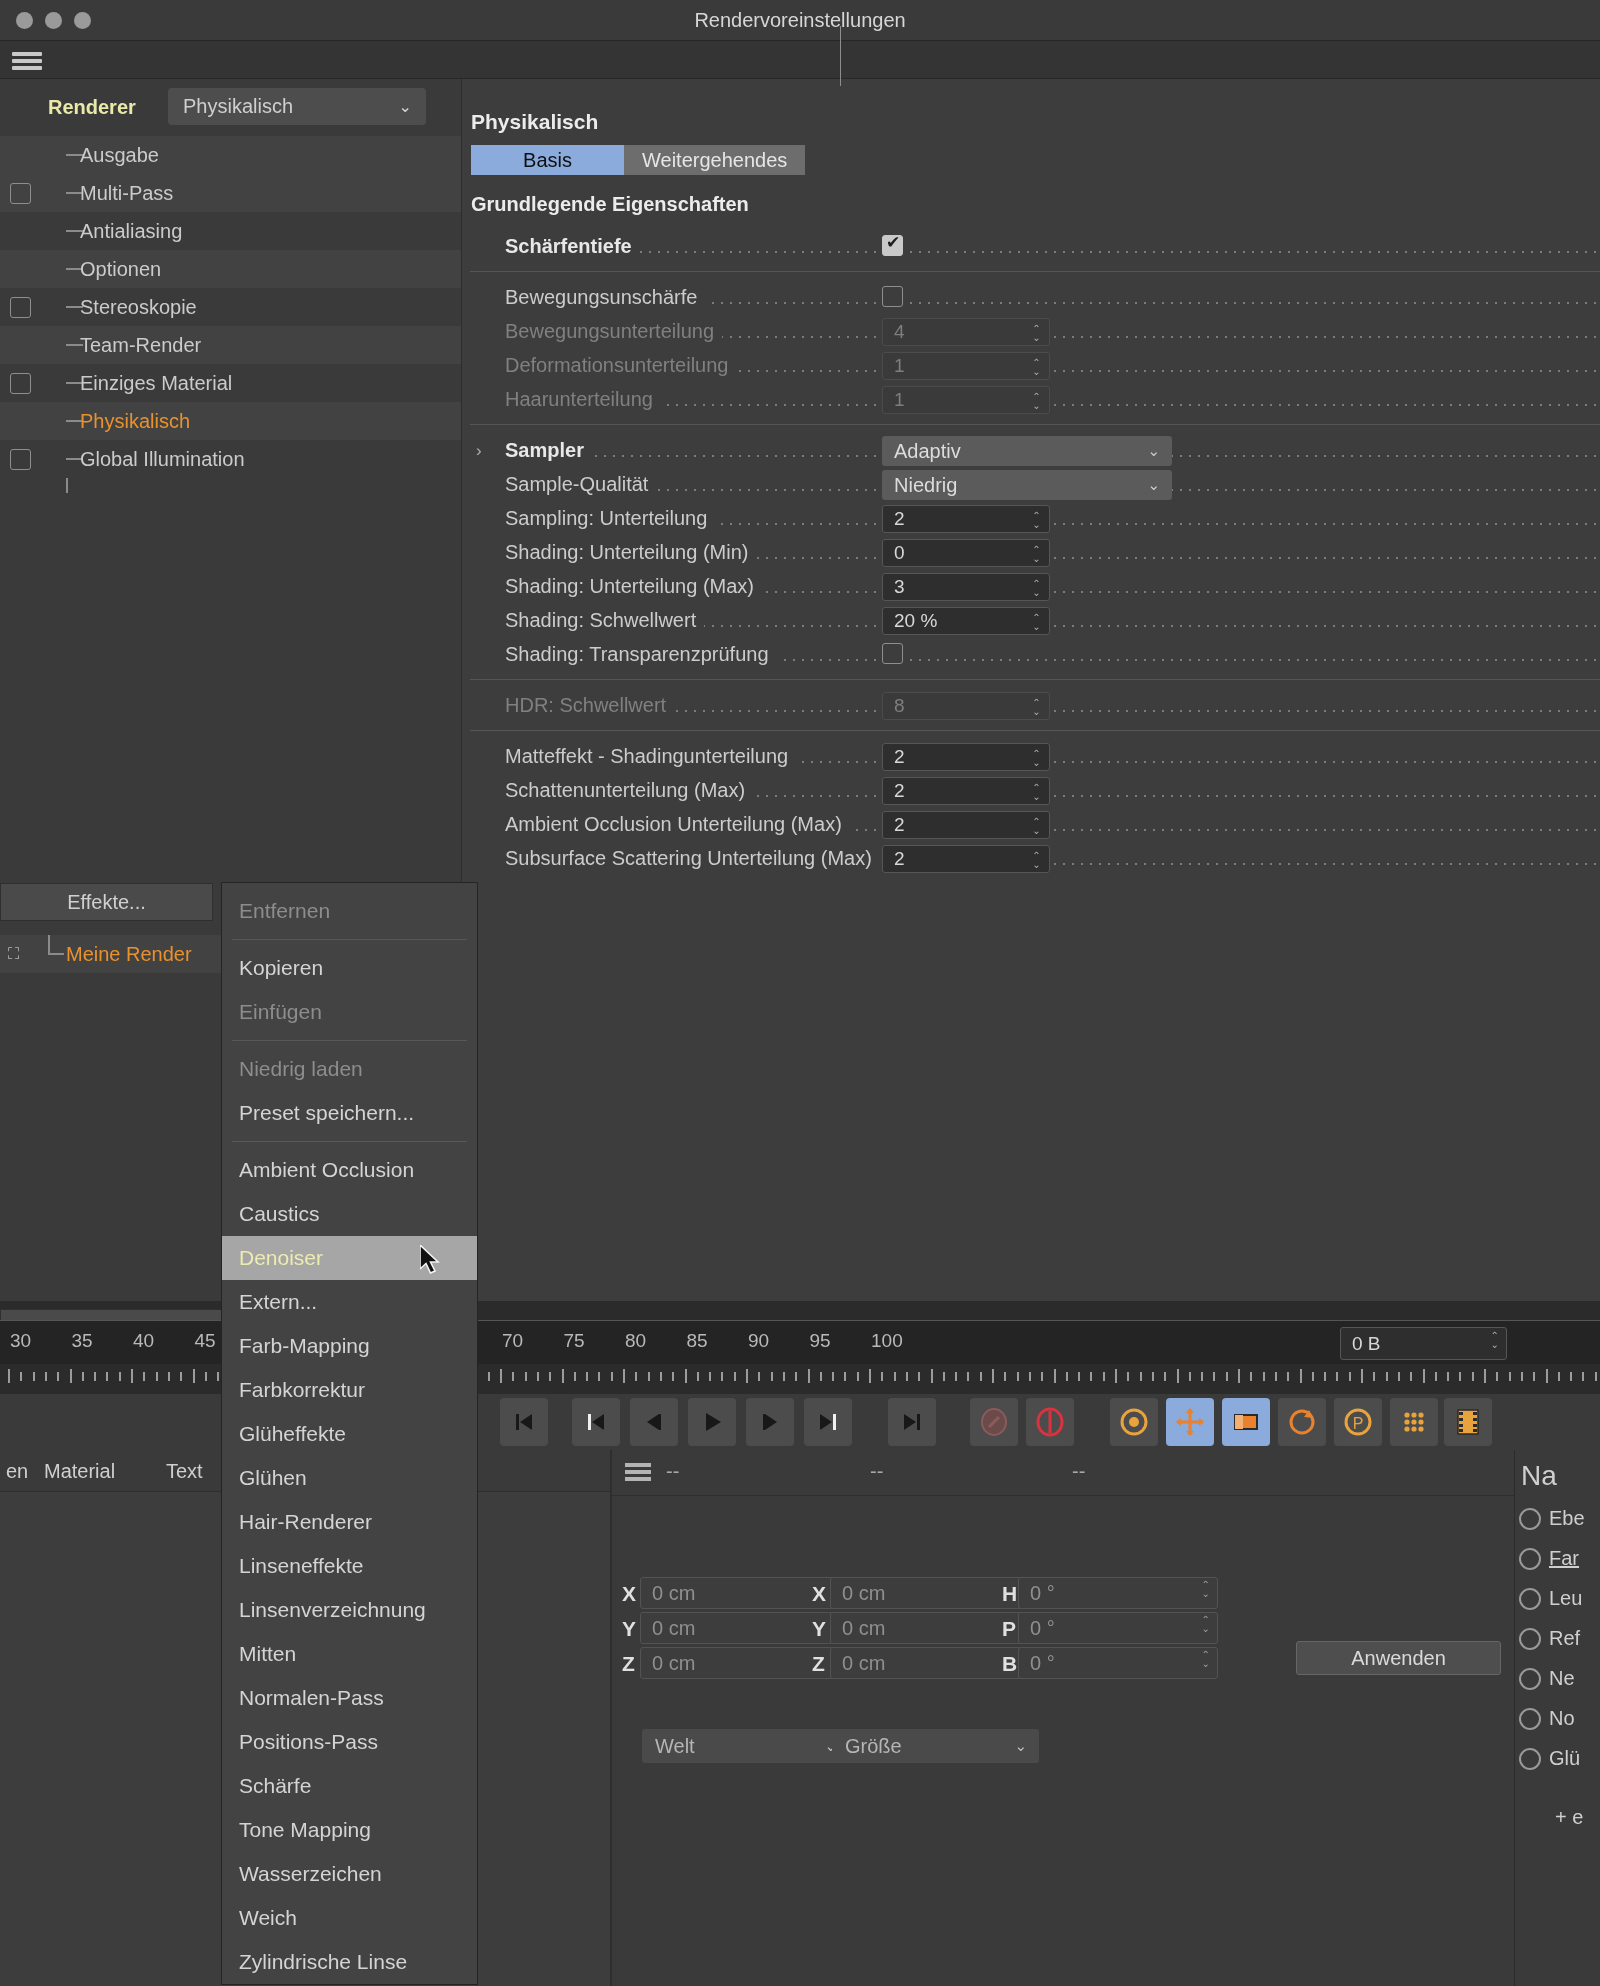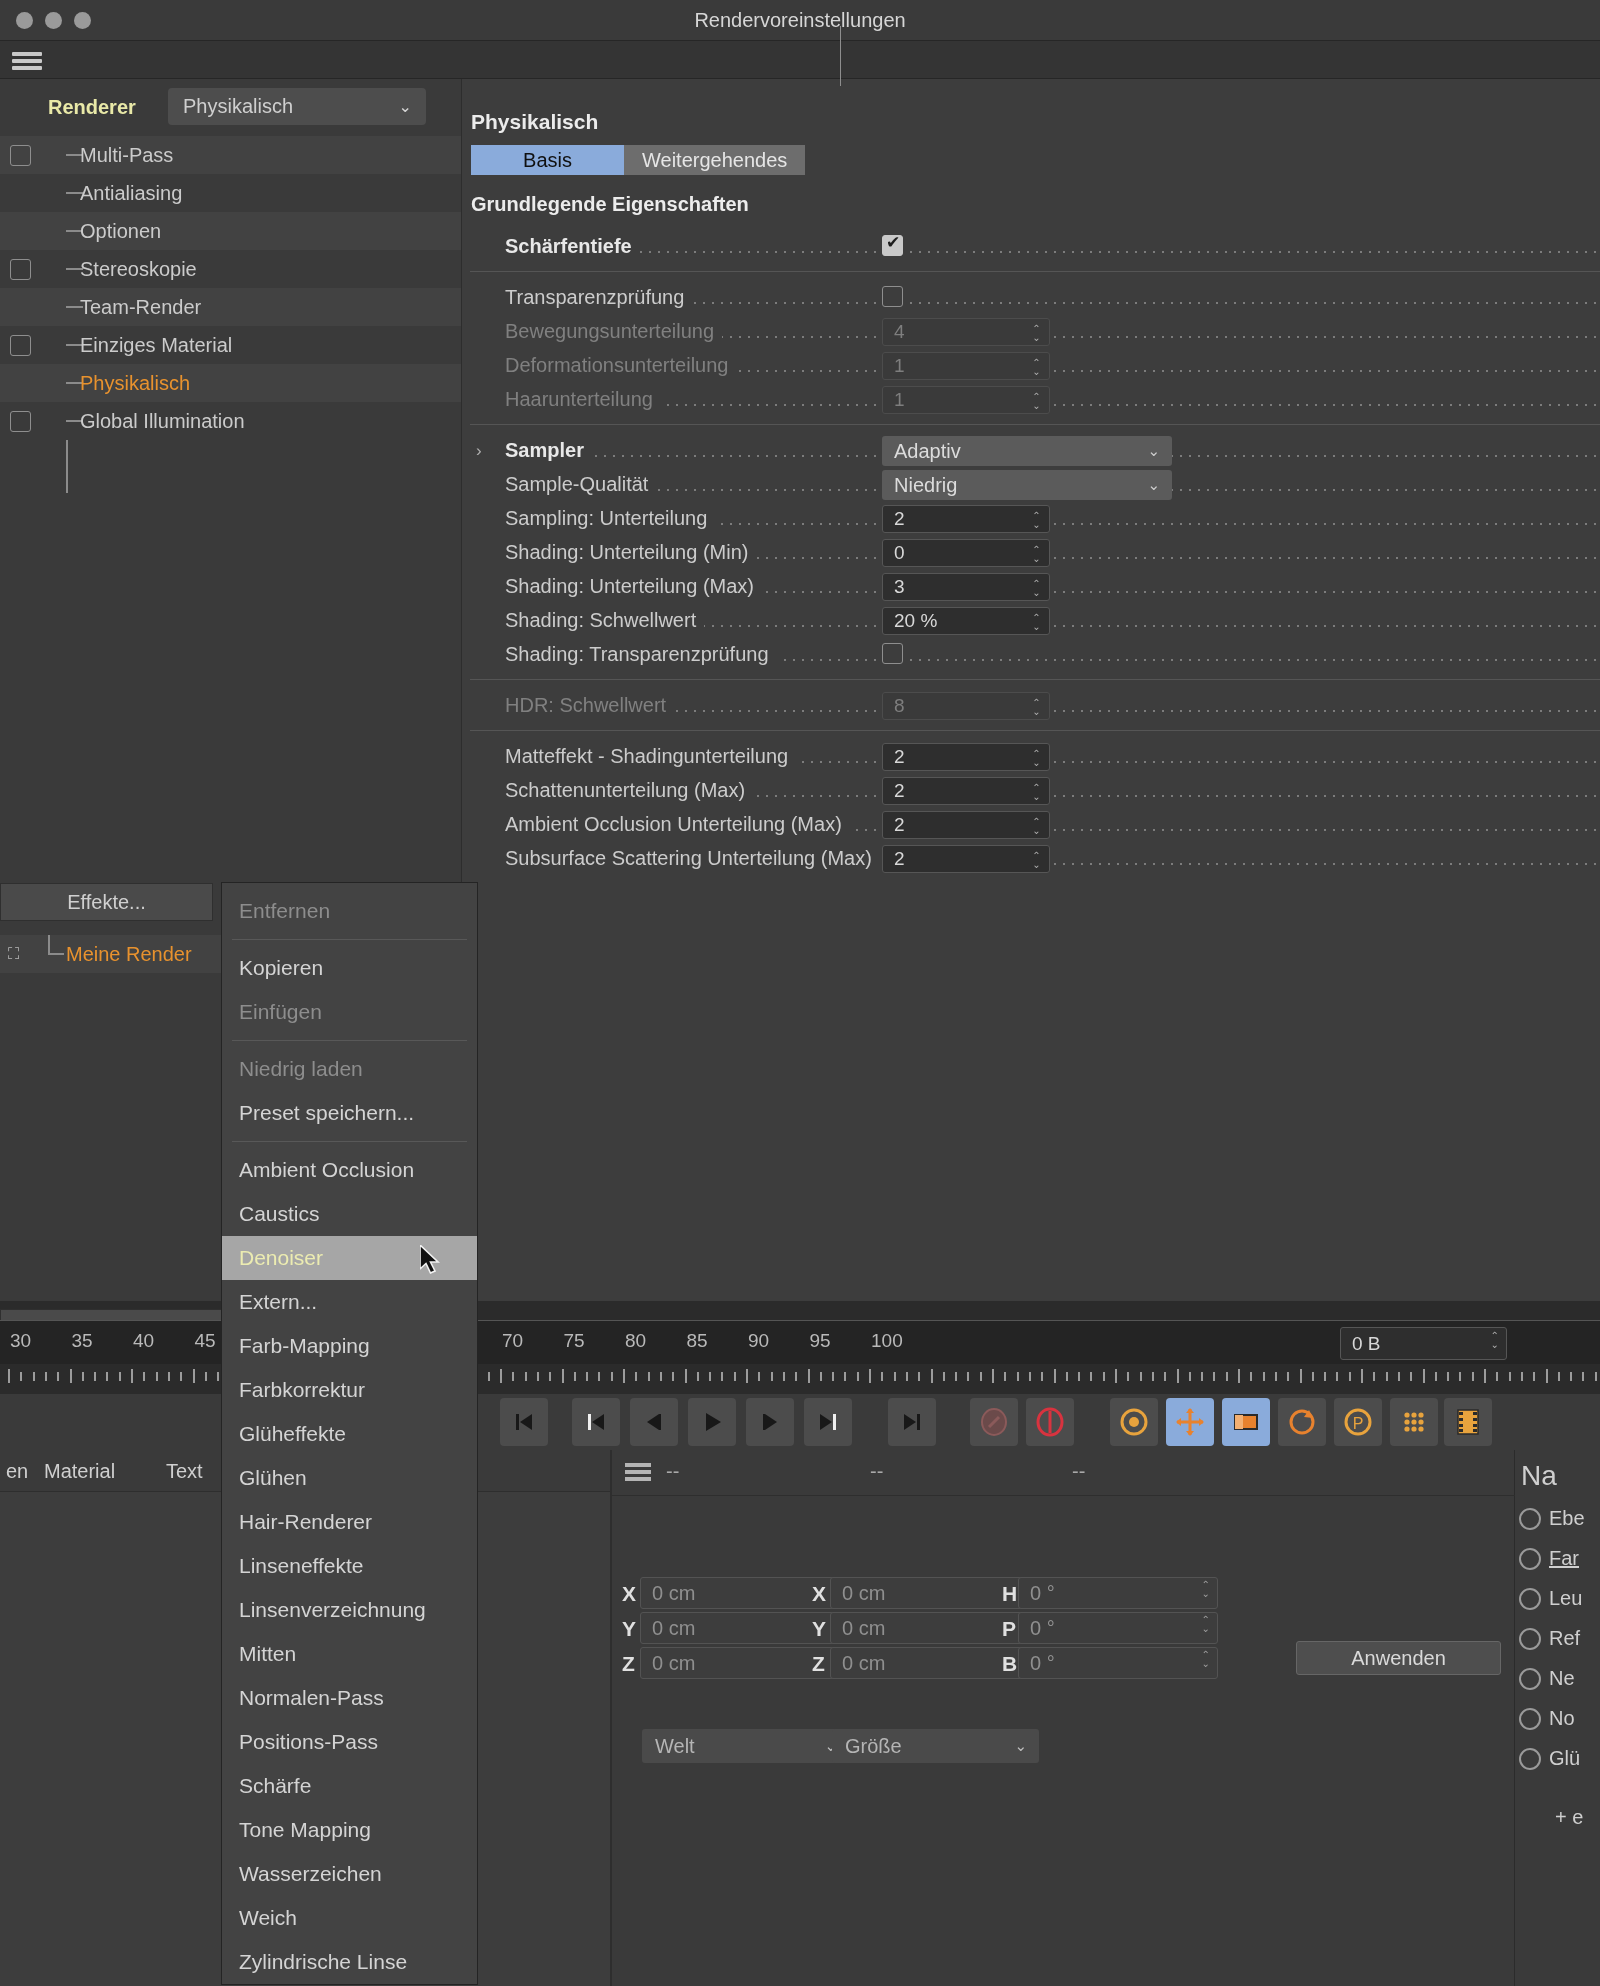--- a/index.html
+++ b/index.html
@@ -278,20 +278,24 @@
       <div class="renderer-label">Renderer</div>
       <div class="renderer-select">
         <span>Physikalisch</span>
         <span class="chev">⌄</span>
       </div>
     </div>
 
     <div class="tree">
       <div class="tree-vline"></div>
       <div id="tree-rows">
+          <div class="tree-row alt">
+            <div class="tree-stem"></div>
+            <div class="tree-label">Ausgabe</div>
+          </div>
           <div class="tree-row alt">
             <div class="cbox "></div>
             <div class="tree-stem"></div>
             <div class="tree-label">Multi-Pass</div>
           </div>
           <div class="tree-row dark">
             <div class="tree-stem"></div>
             <div class="tree-label">Antialiasing</div>
           </div>
           <div class="tree-row alt">
@@ -345,21 +349,21 @@
     <div class="section-head">Grundlegende Eigenschaften</div>
     <div class="rows" id="prop-rows">
         <div class="prow">
           <span class="dots"></span>
           <span class="plabel bold">Schärfentiefe</span>
           <span class="chk checked"></span>
         </div>
         <div class="sep"></div>
         <div class="prow">
           <span class="dots"></span>
-          <span class="plabel">Transparenzprüfung</span>
+          <span class="plabel">Bewegungsunschärfe</span>
           <span class="chk"></span>
         </div>
         <div class="prow">
           <span class="dots"></span>
           <span class="plabel dim">Bewegungsunterteilung</span>
           <span class="num dim"><span>4</span><span class="spin">
               <span>⌃</span>
               <span>⌄</span>
             </span></span>
         </div>

